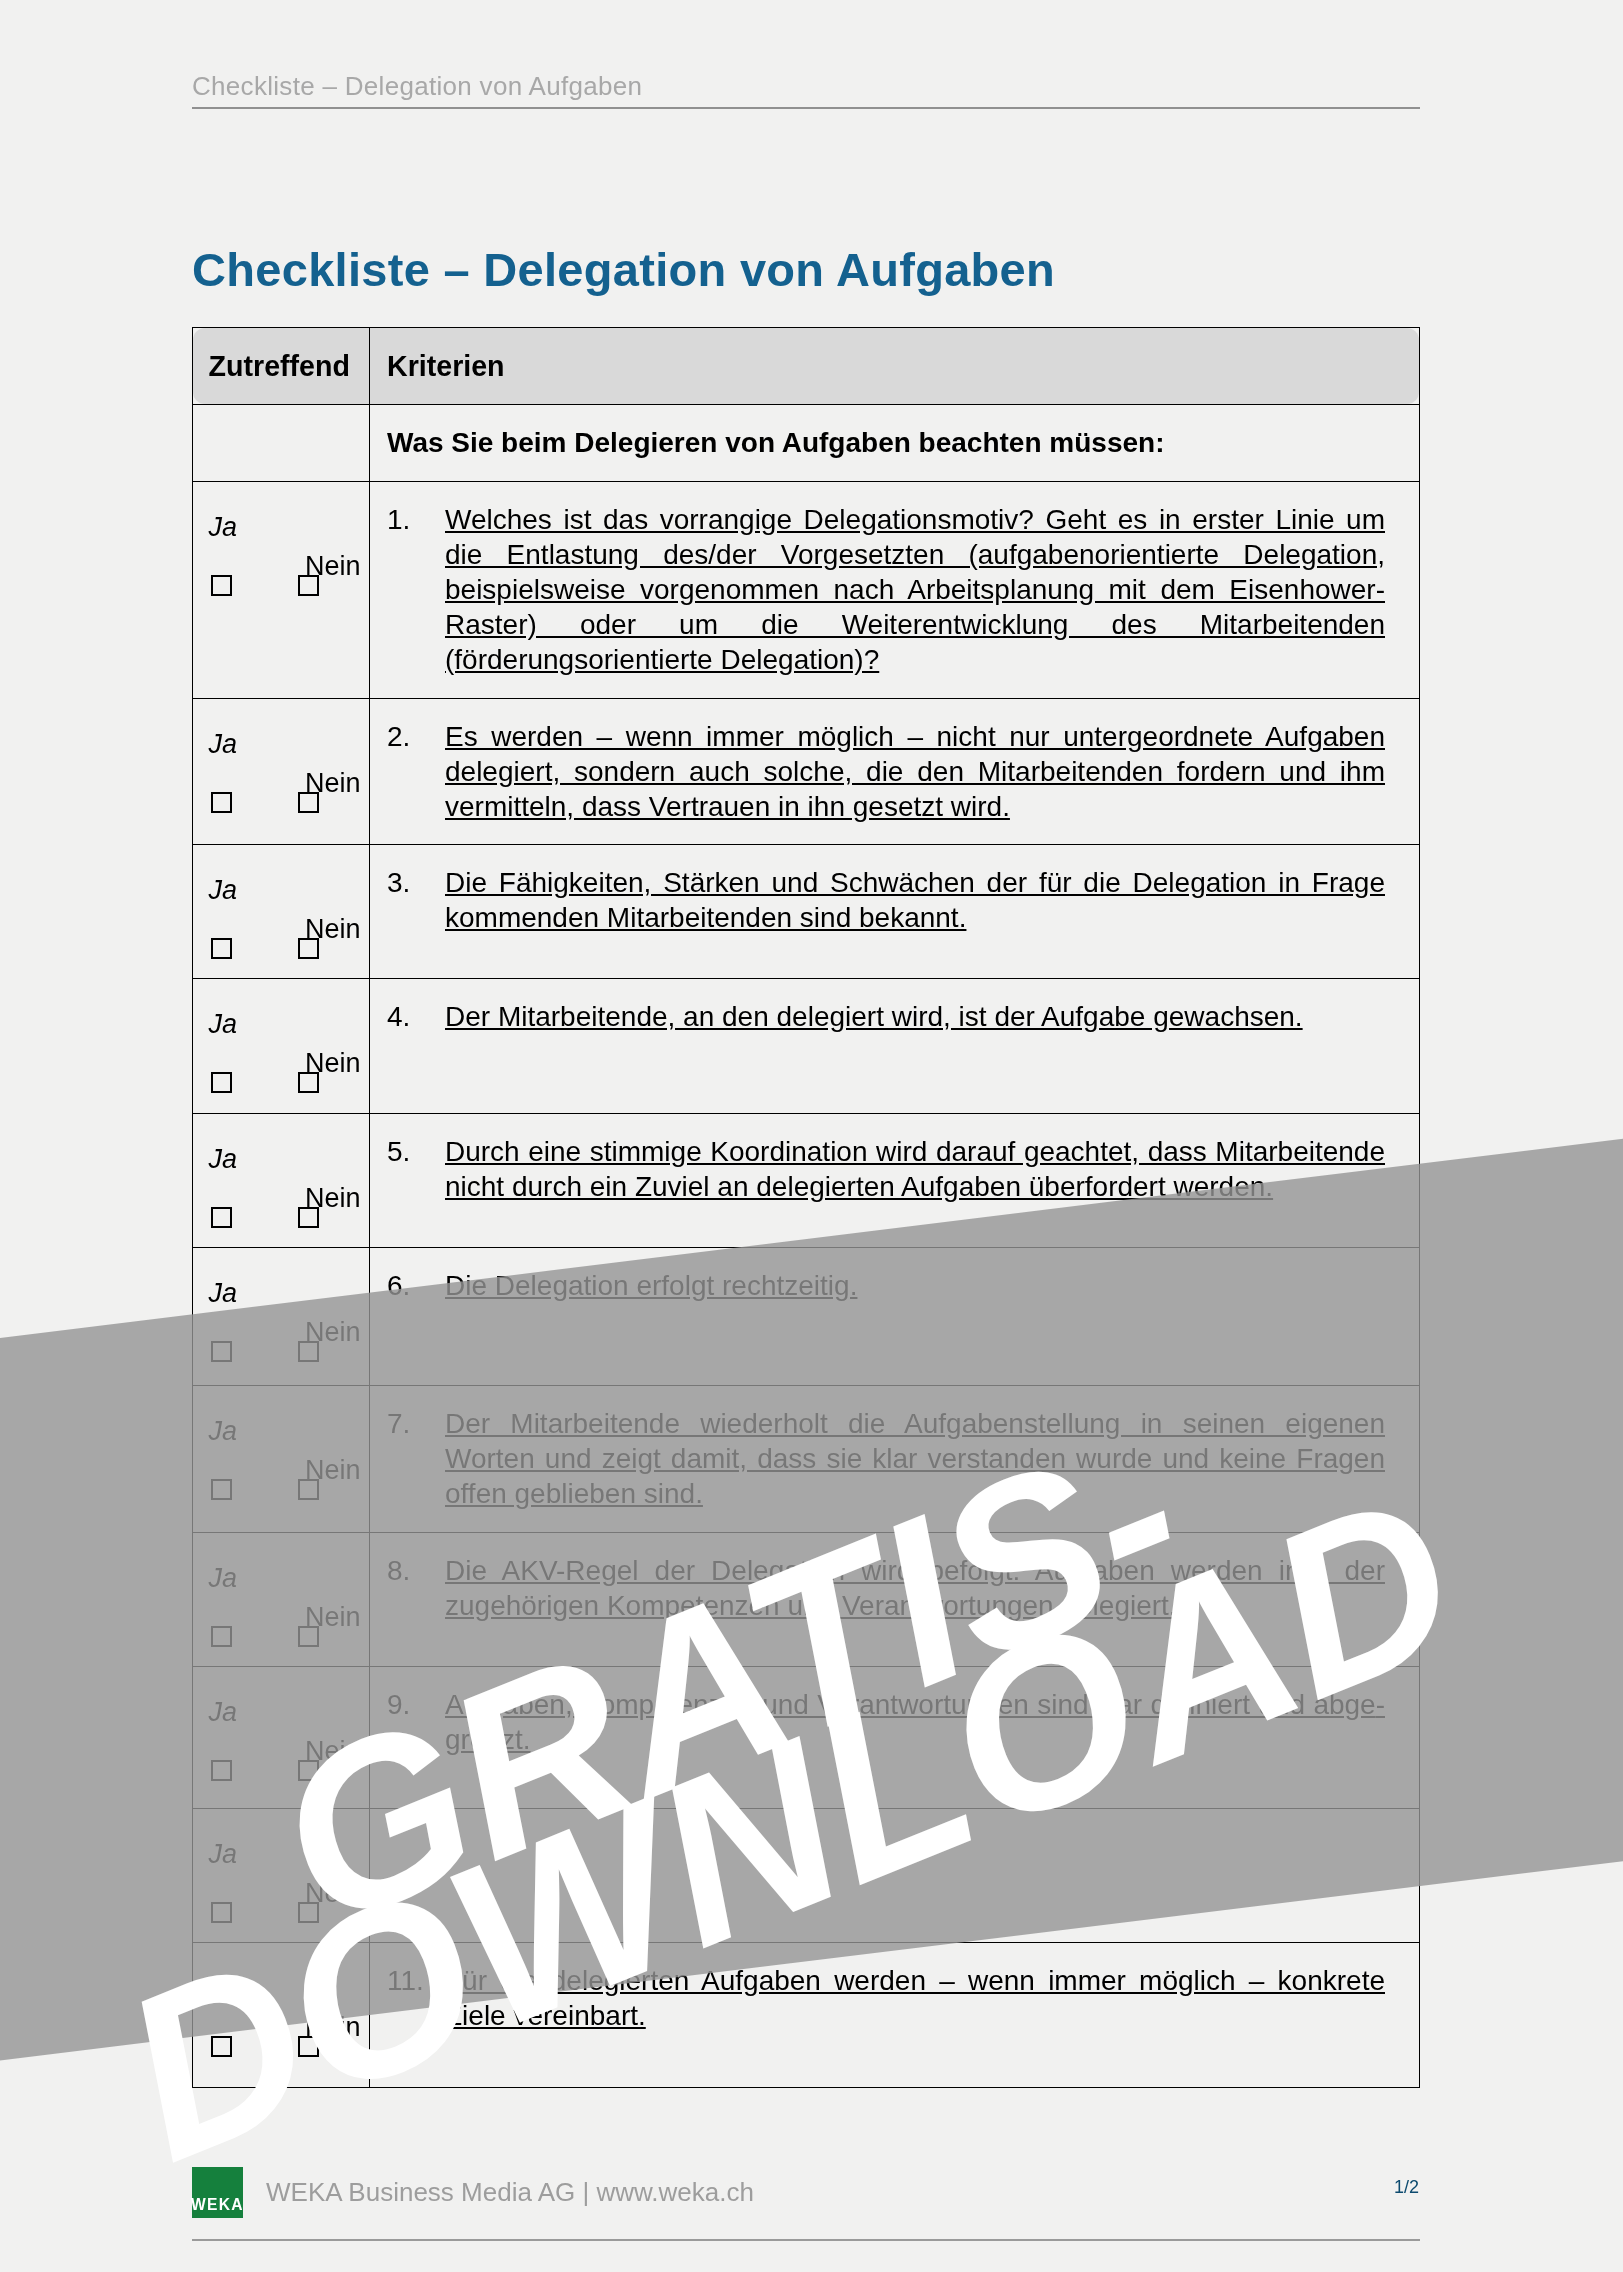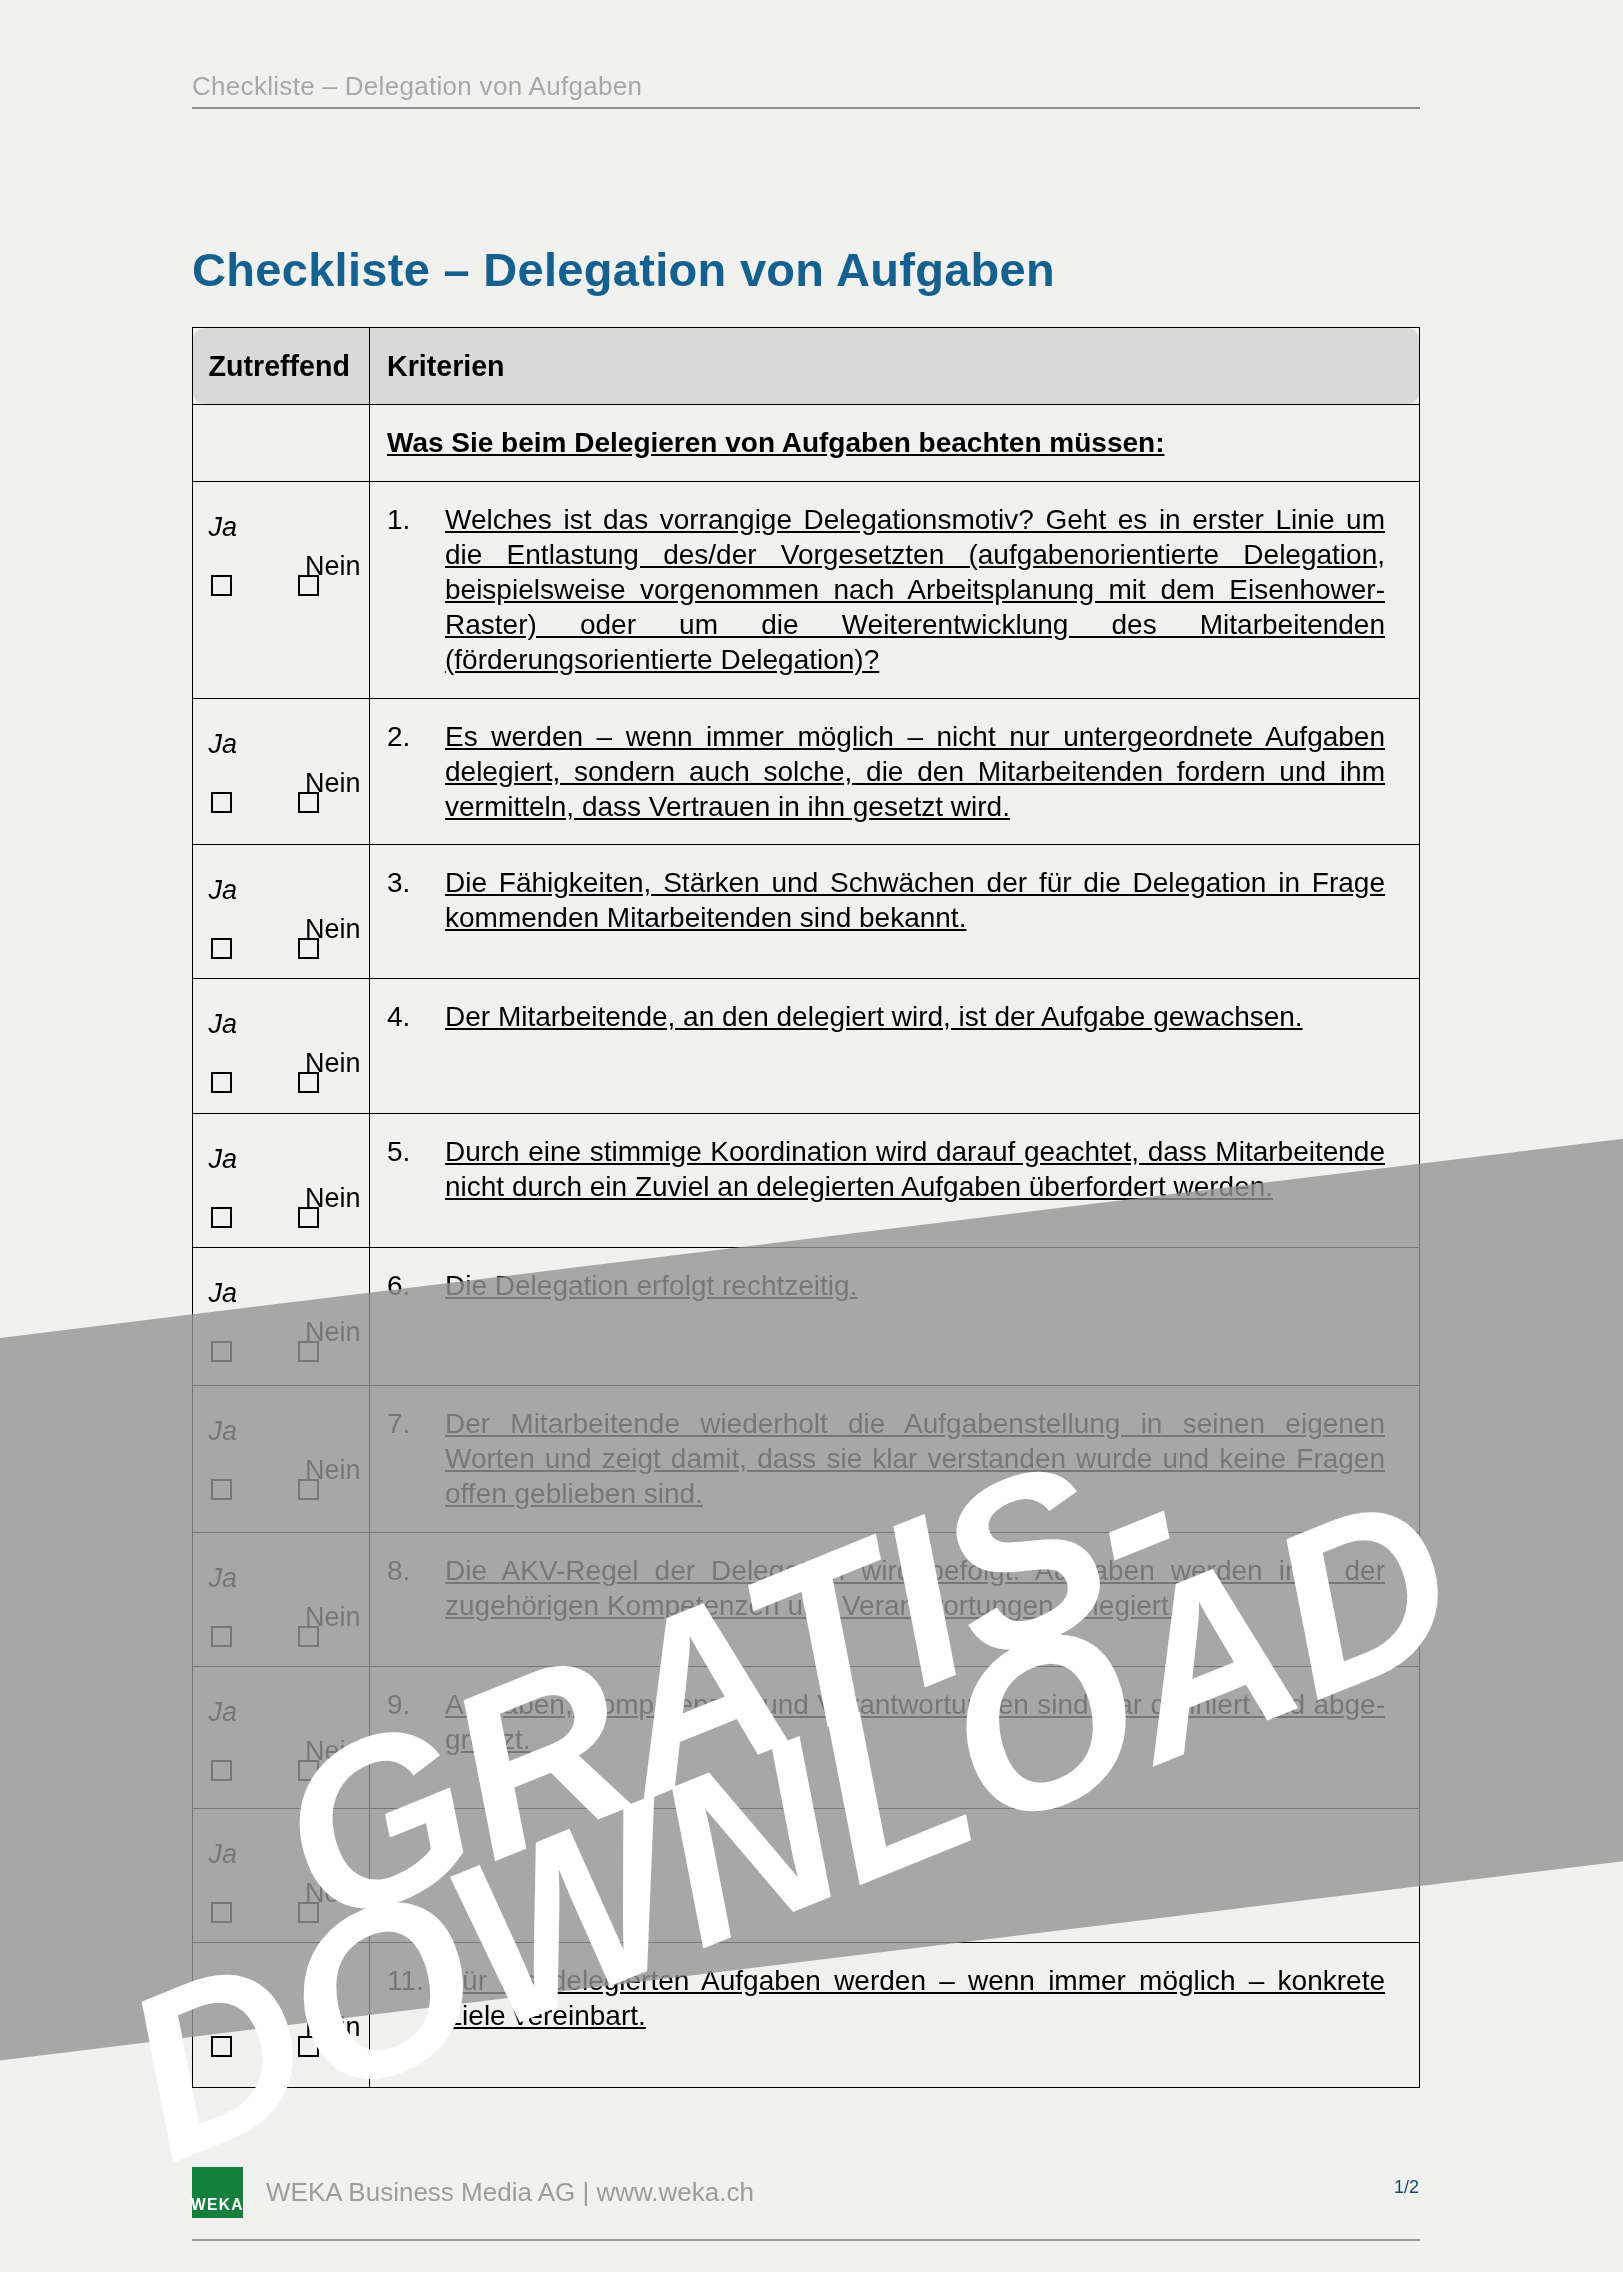--- a/index.html
+++ b/index.html
@@ -42,21 +42,21 @@
   }
   .cell-right{flex:1;box-sizing:border-box;position:relative;}
 
   .t-head{min-height:76px;background:#d9d9d9;border-radius:12px;}
   .t-head .cell-left,.t-head .cell-right{display:flex;align-items:center;}
   .t-head .cell-left{padding-left:15.6px;}
   .t-head .cell-right{padding-left:17px;}
   .head-label{font-size:28.6px;font-weight:bold;}
 
   .t-sub{min-height:77px;}
-  .t-sub .cell-right{display:flex;align-items:center;padding-left:17px;text-decoration:underline;}
+  .t-sub .cell-right{display:flex;align-items:center;padding-left:17px;}
   .sub-label{font-size:28px;font-weight:bold;}
 
   .yn-label{
     position:absolute;top:31px;font-size:27px;line-height:28px;color:#000;
   }
   .yn-ja{left:15.6px;font-style:italic;}
   .yn-nein{left:112px;margin-top:39px;}
   .cb{
     position:absolute;top:93px;width:17px;height:17px;
     border:2.6px solid #000;background:transparent;display:block;

